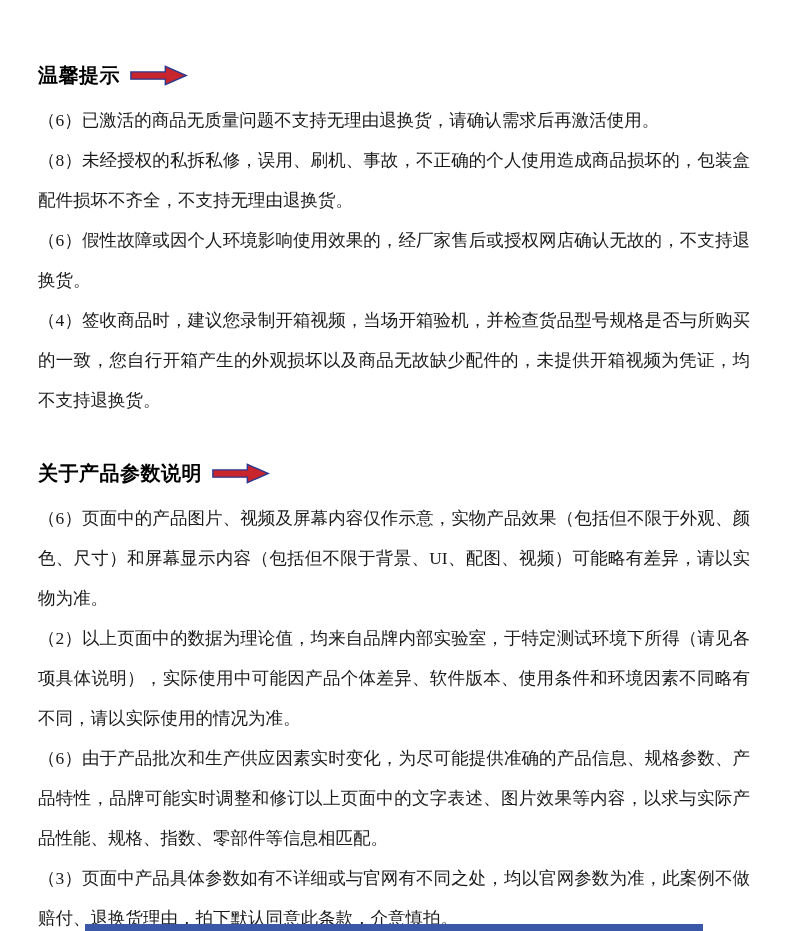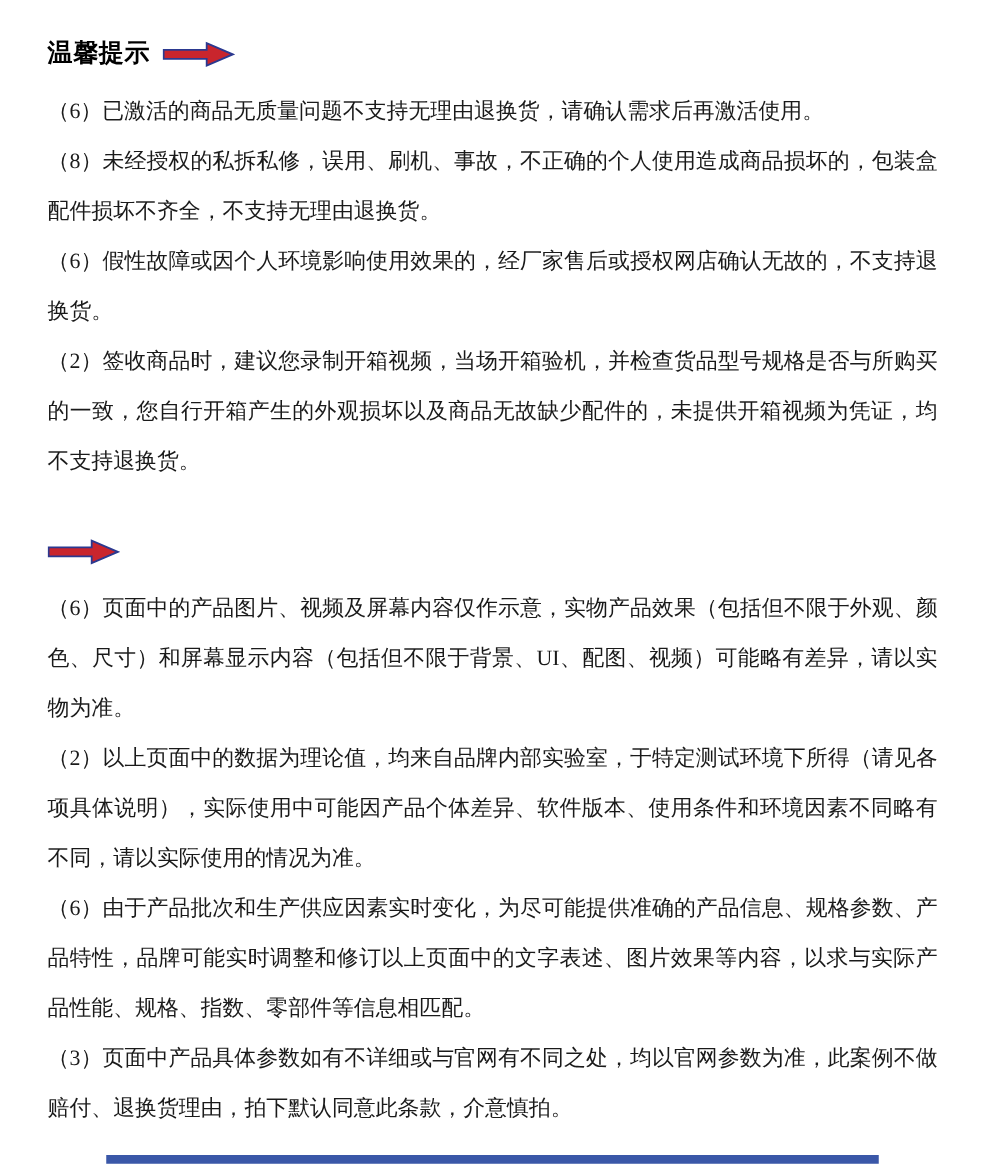--- a/index.html
+++ b/index.html
@@ -20,20 +20,21 @@
   .page{
     width:790px;height:931px;
     padding:30px 40px 0 38px;
     position:relative;
   }
   .heading{
     display:flex;
     align-items:center;
     gap:10px;
     height:26px;
+    margin-top:32px;
   }
   .heading h2{
     font-size:20px;
     font-weight:bold;
     color:#000;
     letter-spacing:0.5px;
     line-height:26px;
     white-space:nowrap;
   }
   .arrow-icon{display:block;flex:0 0 auto;}
@@ -71,26 +72,27 @@
     <div class="heading">
       <h2>温馨提示</h2>
       <svg class="arrow-icon" width="58" height="21" viewBox="0 0 64 23" aria-hidden="true">
         <polygon points="1,7.5 39,7.5 39,1.5 62,11.5 39,21.5 39,15.5 1,15.5"></polygon>
       </svg>
     </div>
     <div class="body-text">
       <p>（6）已激活的商品无质量问题不支持无理由退换货，请确认需求后再激活使用。</p>
       <p>（8）未经授权的私拆私修，误用、刷机、事故，不正确的个人使用造成商品损坏的，包装盒配件损坏不齐全，不支持无理由退换货。</p>
       <p>（6）假性故障或因个人环境影响使用效果的，经厂家售后或授权网店确认无故的，不支持退换货。</p>
-      <p>（2）签收商品时，建议您录制开箱视频，当场开箱验机，并检查货品型号规格是否与所购买的一致，您自行开箱产生的外观损坏以及商品无故缺少配件的，未提供开箱视频为凭证，均不支持退换货。</p>
+      <p>（4）签收商品时，建议您录制开箱视频，当场开箱验机，并检查货品型号规格是否与所购买的一致，您自行开箱产生的外观损坏以及商品无故缺少配件的，未提供开箱视频为凭证，均不支持退换货。</p>
     </div>
   </section>
 
   <section class="second">
     <div class="heading">
+      <h2>关于产品参数说明</h2>
       <svg class="arrow-icon" width="58" height="21" viewBox="0 0 64 23" aria-hidden="true">
         <polygon points="1,7.5 39,7.5 39,1.5 62,11.5 39,21.5 39,15.5 1,15.5"></polygon>
       </svg>
     </div>
     <div class="body-text">
       <p>（6）页面中的产品图片、视频及屏幕内容仅作示意，实物产品效果（包括但不限于外观、颜色、尺寸）和屏幕显示内容（包括但不限于背景、UI、配图、视频）可能略有差异，请以实物为准。</p>
       <p>（2）以上页面中的数据为理论值，均来自品牌内部实验室，于特定测试环境下所得（请见各项具体说明），实际使用中可能因产品个体差异、软件版本、使用条件和环境因素不同略有不同，请以实际使用的情况为准。</p>
       <p>（6）由于产品批次和生产供应因素实时变化，为尽可能提供准确的产品信息、规格参数、产品特性，品牌可能实时调整和修订以上页面中的文字表述、图片效果等内容，以求与实际产品性能、规格、指数、零部件等信息相匹配。</p>
       <p>（3）页面中产品具体参数如有不详细或与官网有不同之处，均以官网参数为准，此案例不做赔付、退换货理由，拍下默认同意此条款，介意慎拍。</p>
     </div>

